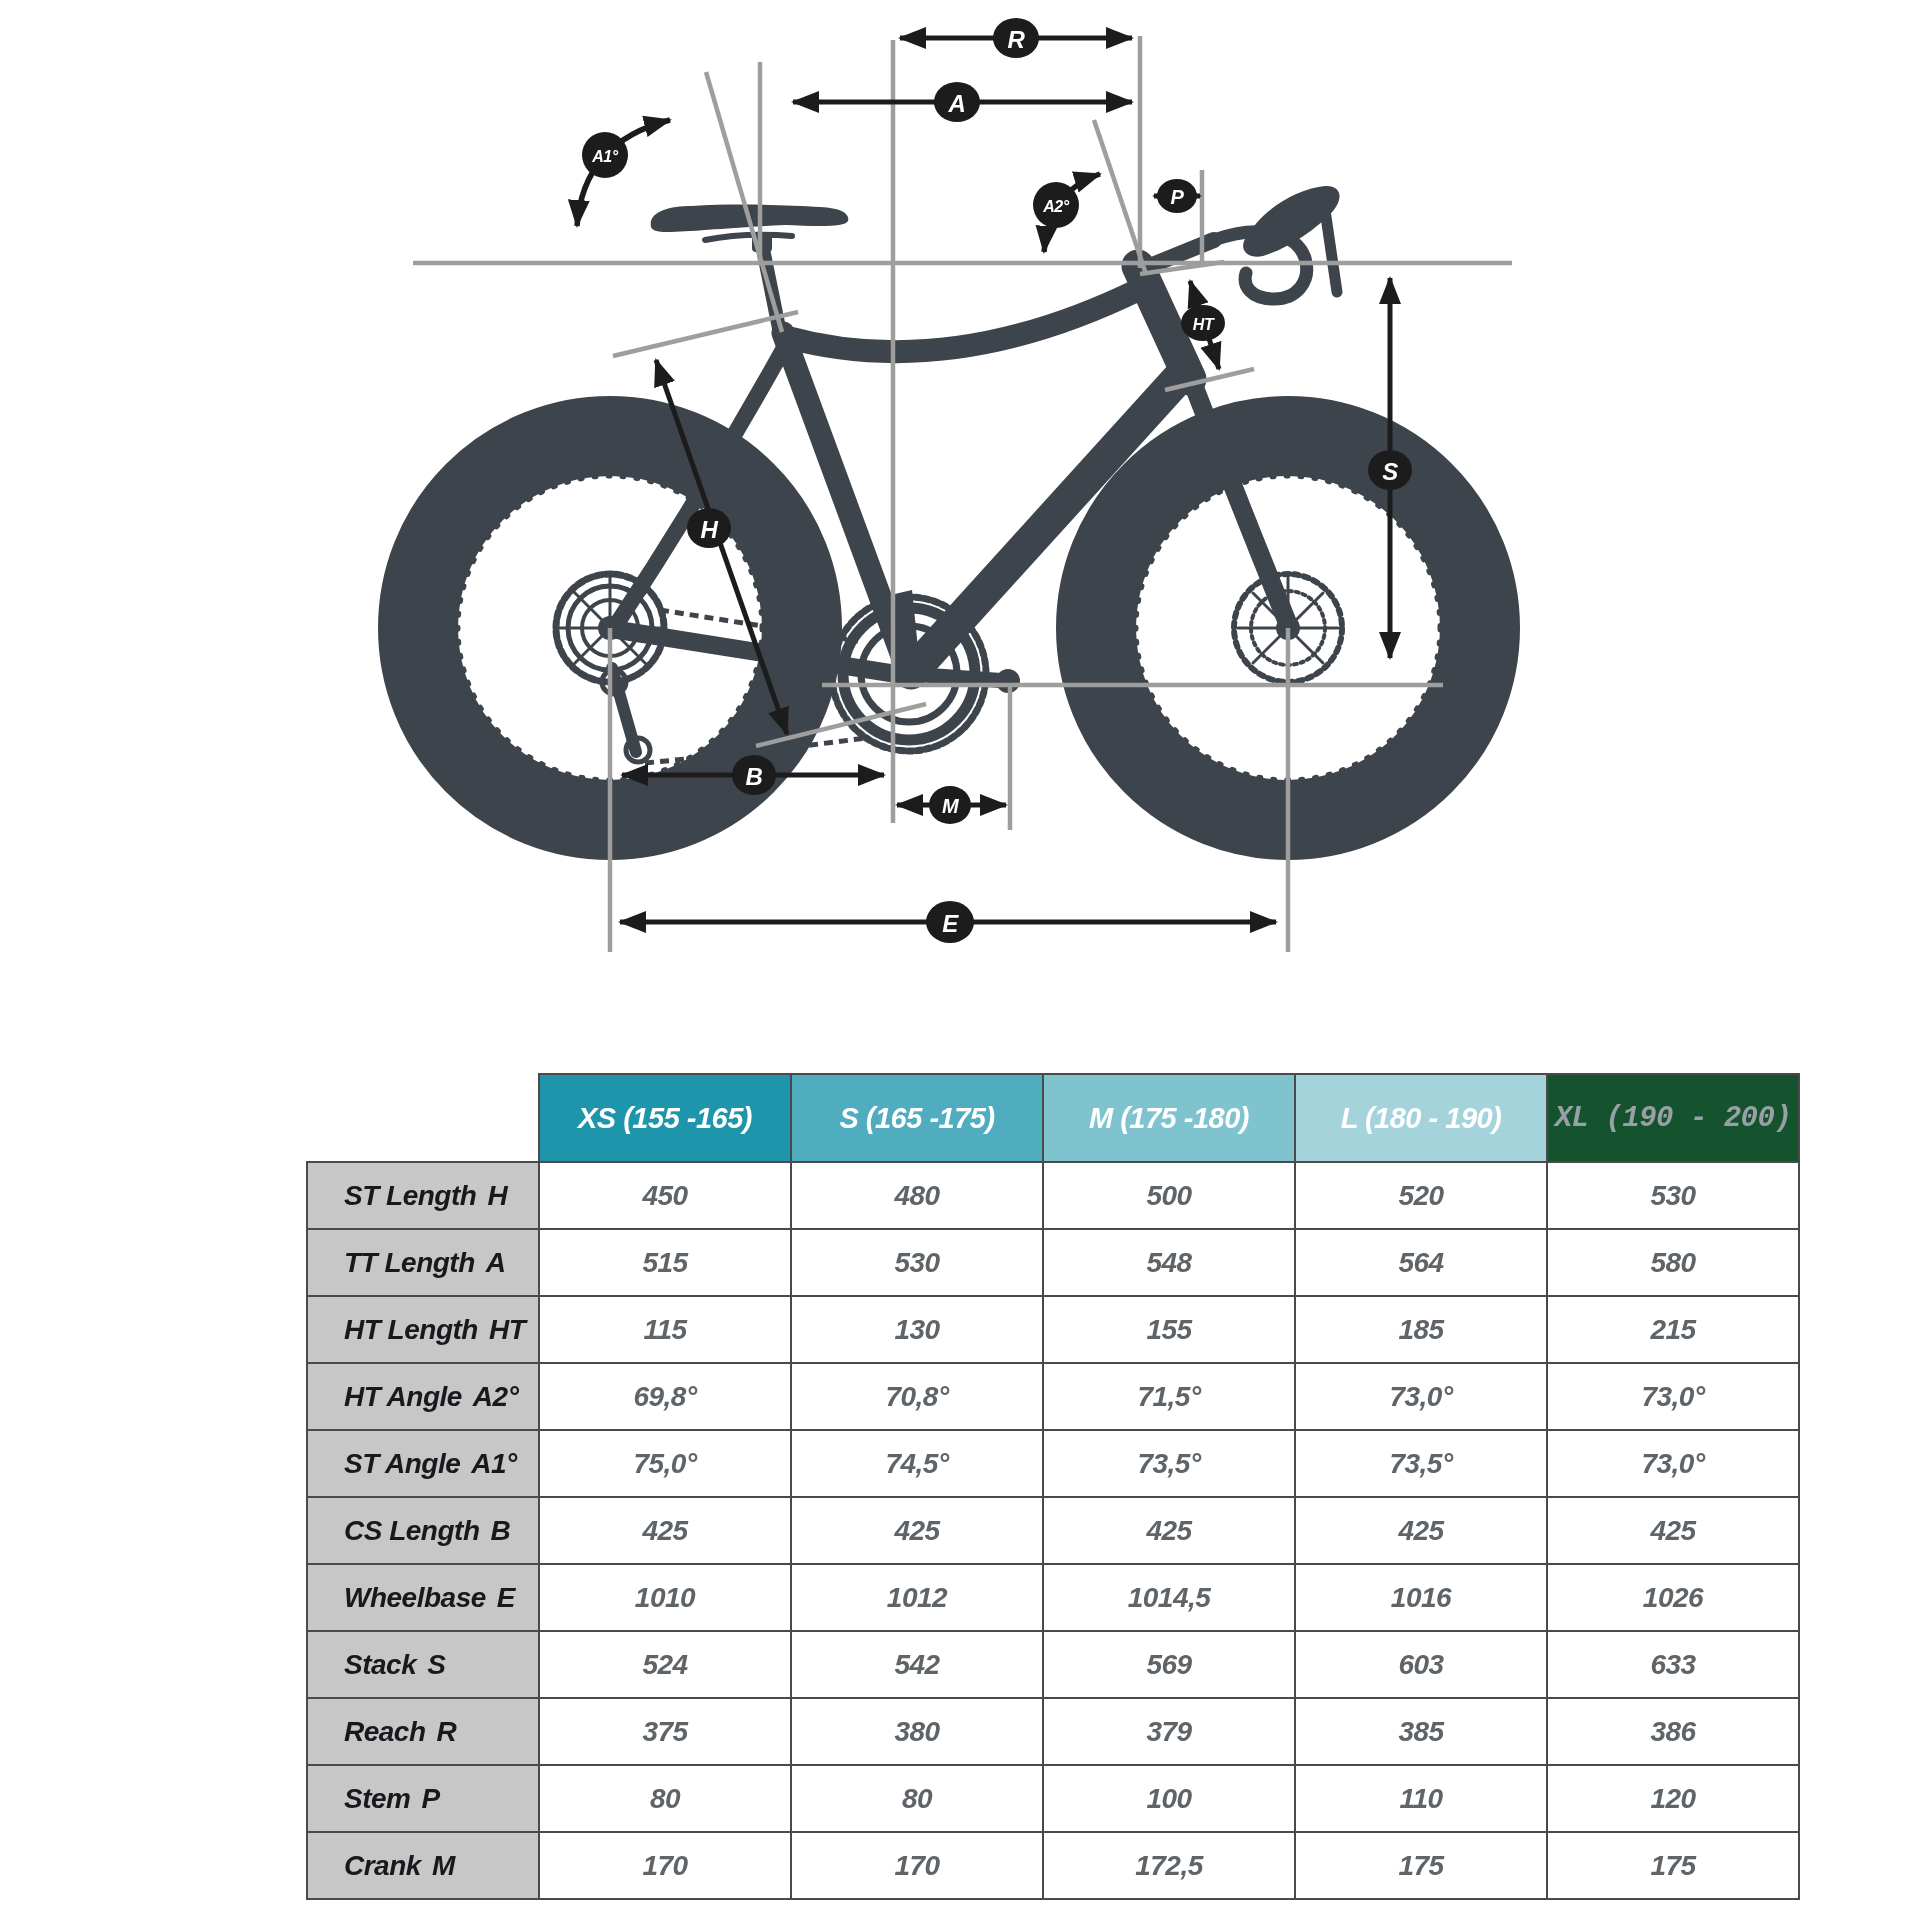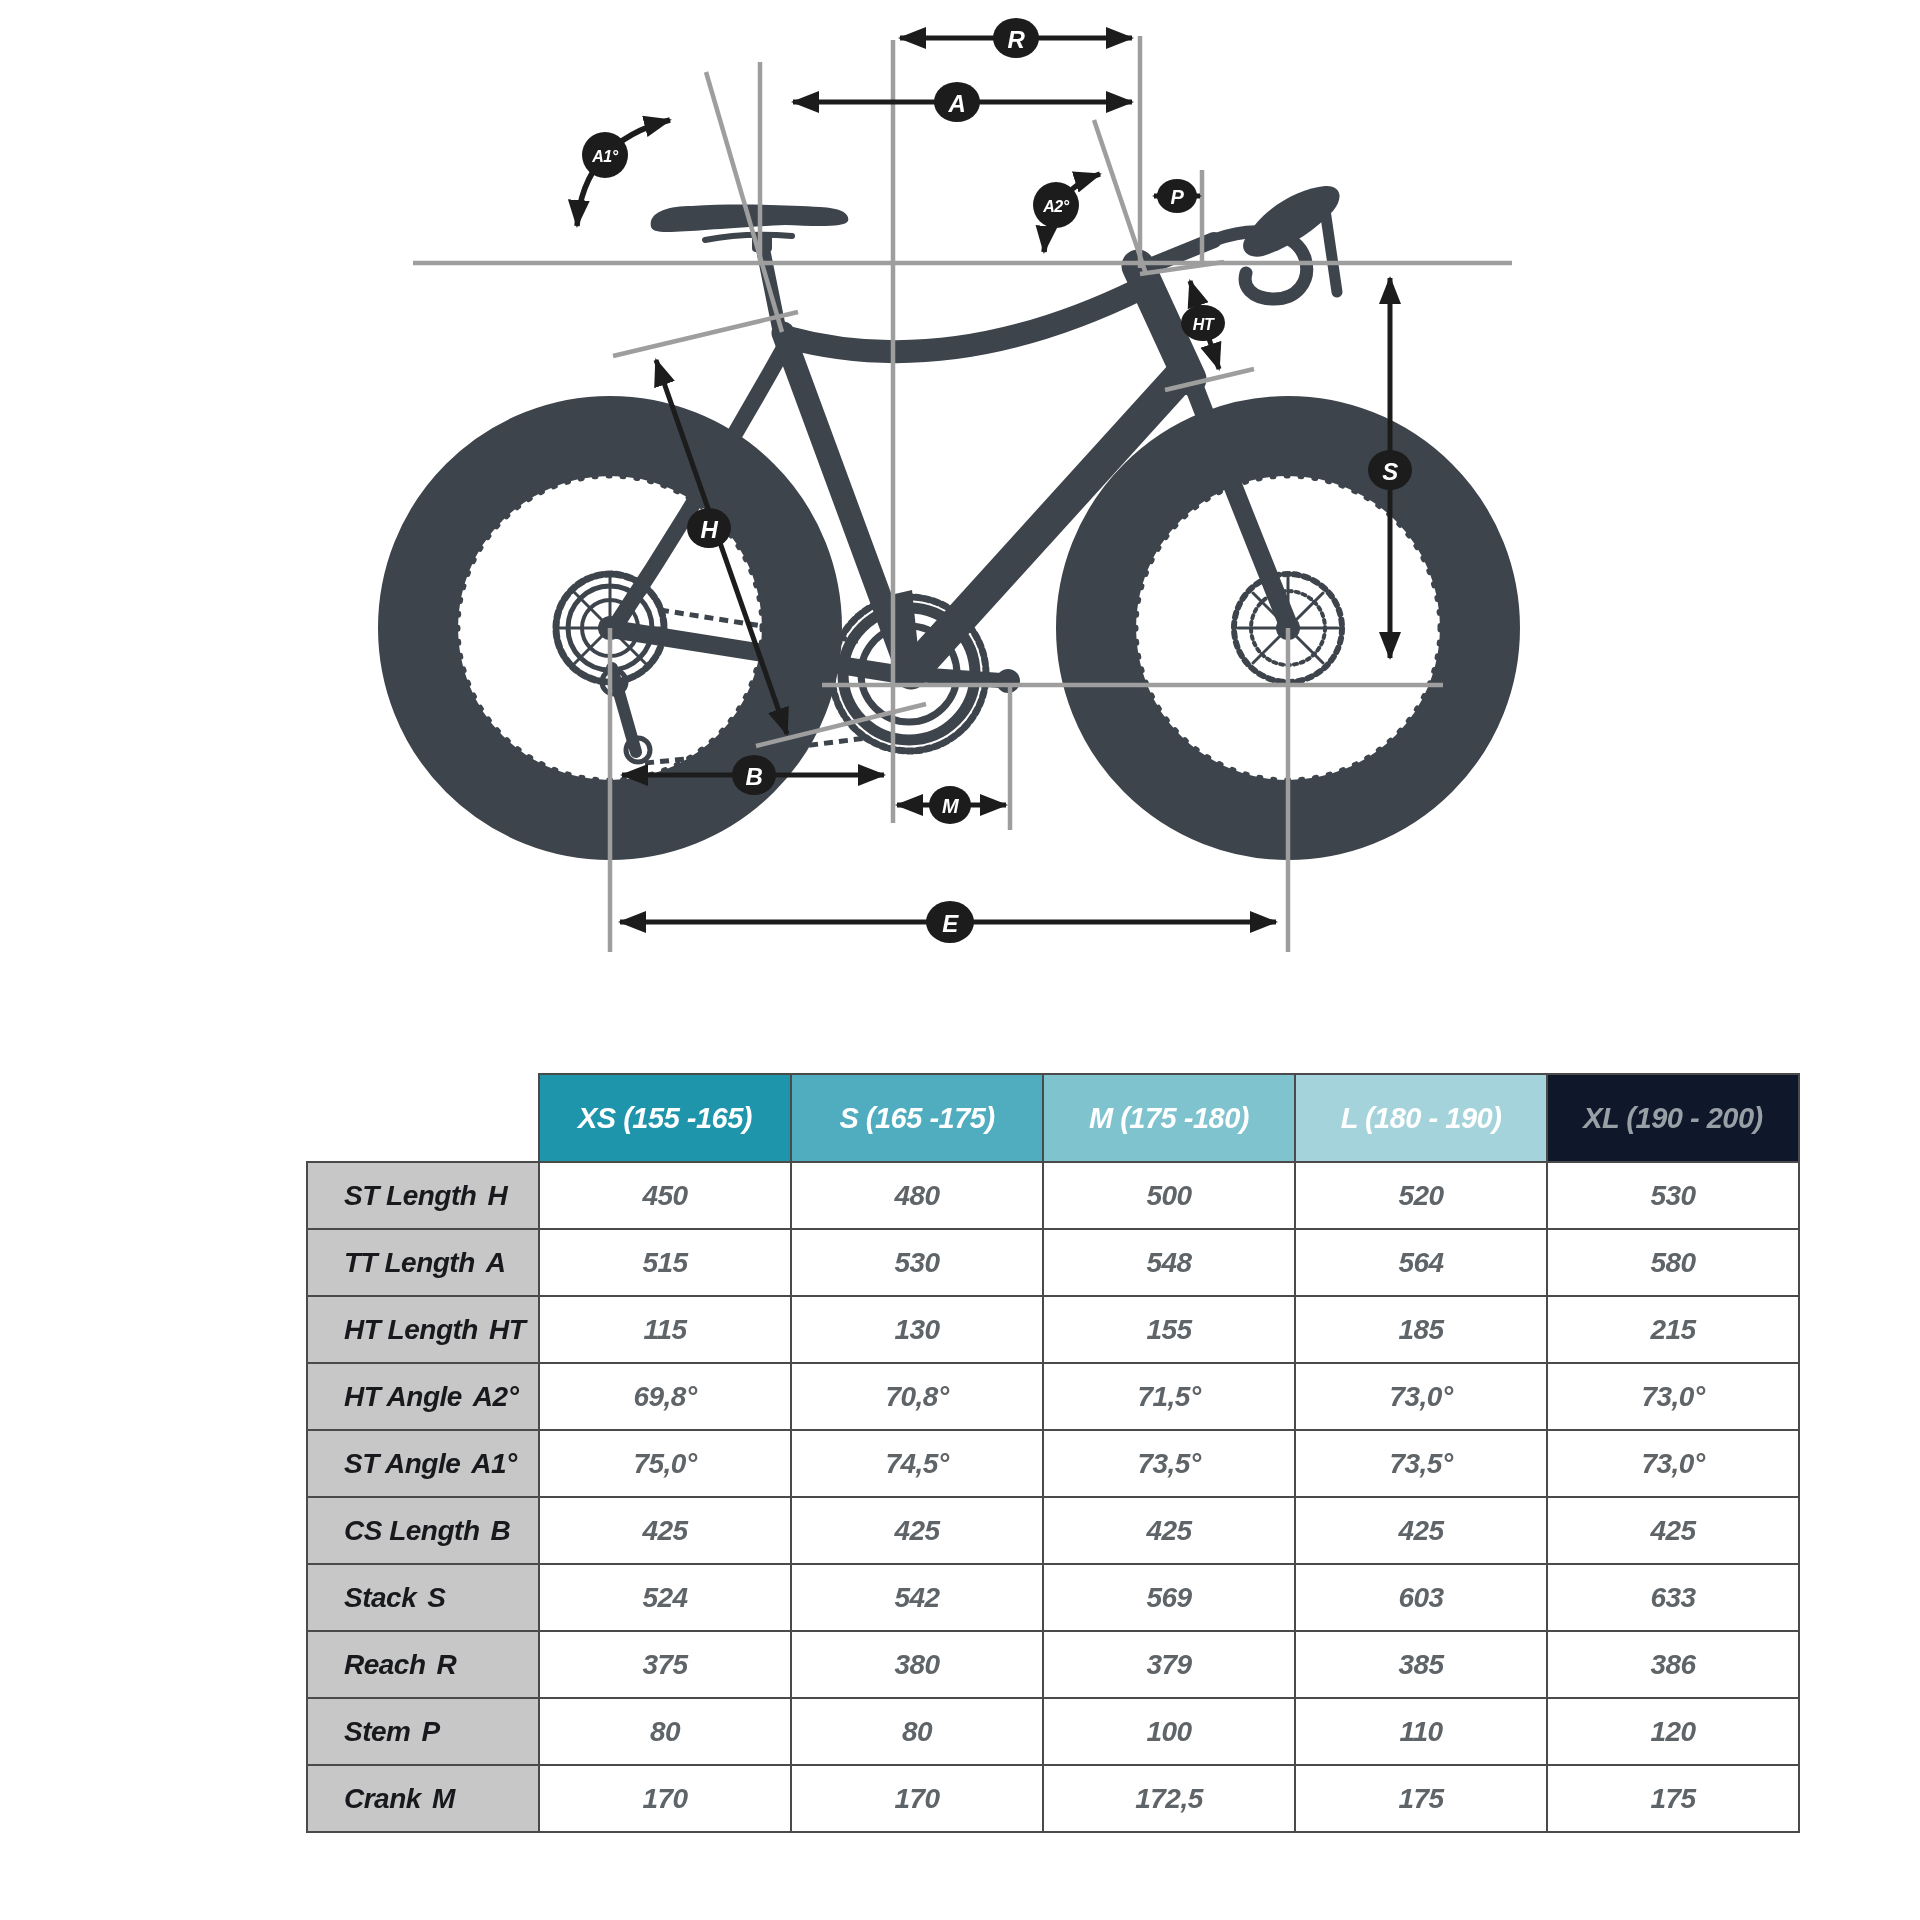--- a/index.html
+++ b/index.html
@@ -176,21 +176,21 @@
   </svg>
 
   <table class="geo-table">
     <thead>
       <tr>
         <th class="corner"></th>
       <th class="hcell" style="background: rgb(30, 149, 171); color: rgb(255, 255, 255);">XS (155 -165)</th>
           <th class="hcell" style="background: rgb(79, 173, 191); color: rgb(255, 255, 255); margin-left: 32px;">S (165 -175)</th>
           <th class="hcell" style="background: rgb(127, 195, 207); color: rgb(255, 255, 255);">M (175 -180)</th>
           <th class="hcell" style="background: rgb(165, 211, 219); color: rgb(255, 255, 255); font-style: italic;">L (180 - 190)</th>
-          <th class="hcell" style="background: #0f172a; color: rgb(152, 160, 166);">XL (190 - 200)</th>
+          <th class="hcell" style="background: #14532d; color: rgb(152, 160, 166); font-family: Liberation Mono, monospace;">XL (190 - 200)</th>
         </tr>
     </thead>
     <tbody>
         <tr>
           <td class="lcell"><span class="lname">ST Length</span><span class="lcode">H</span></td>
           <td class="vcell">450</td>
           <td class="vcell">480</td>
           <td class="vcell">500</td>
           <td class="vcell">520</td>
           <td class="vcell">530</td>
@@ -229,20 +229,28 @@
         </tr>
         <tr>
           <td class="lcell"><span class="lname">CS Length</span><span class="lcode">B</span></td>
           <td class="vcell">425</td>
           <td class="vcell">425</td>
           <td class="vcell">425</td>
           <td class="vcell">425</td>
           <td class="vcell">425</td>
         </tr>
         <tr>
+          <td class="lcell"><span class="lname">Wheelbase</span><span class="lcode">E</span></td>
+          <td class="vcell">1010</td>
+          <td class="vcell">1012</td>
+          <td class="vcell">1014,5</td>
+          <td class="vcell">1016</td>
+          <td class="vcell">1026</td>
+        </tr>
+        <tr>
           <td class="lcell"><span class="lname">Stack</span><span class="lcode">S</span></td>
           <td class="vcell">524</td>
           <td class="vcell">542</td>
           <td class="vcell">569</td>
           <td class="vcell">603</td>
           <td class="vcell">633</td>
         </tr>
         <tr>
           <td class="lcell"><span class="lname">Reach</span><span class="lcode">R</span></td>
           <td class="vcell">375</td>

